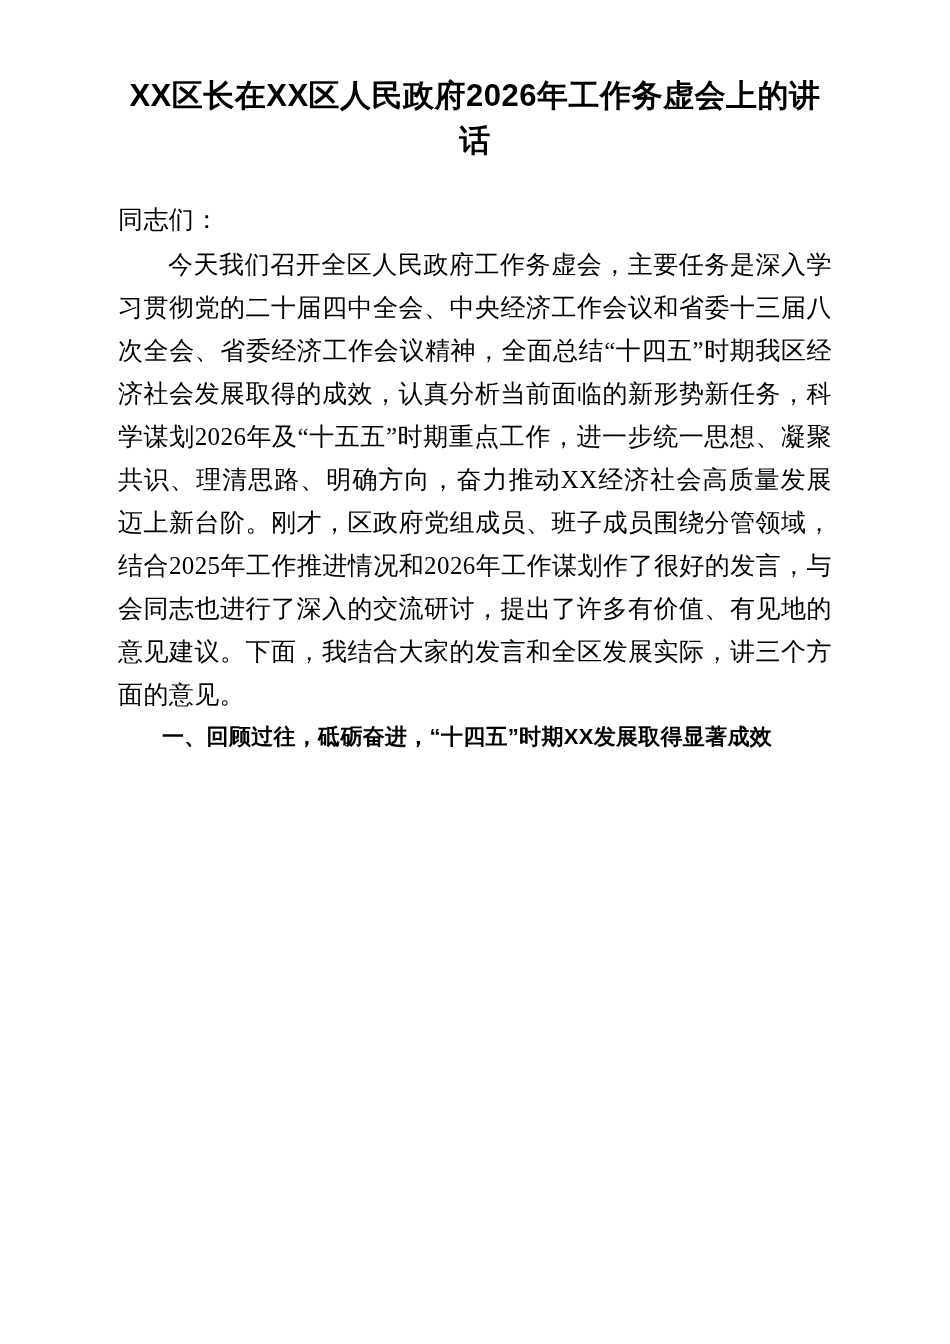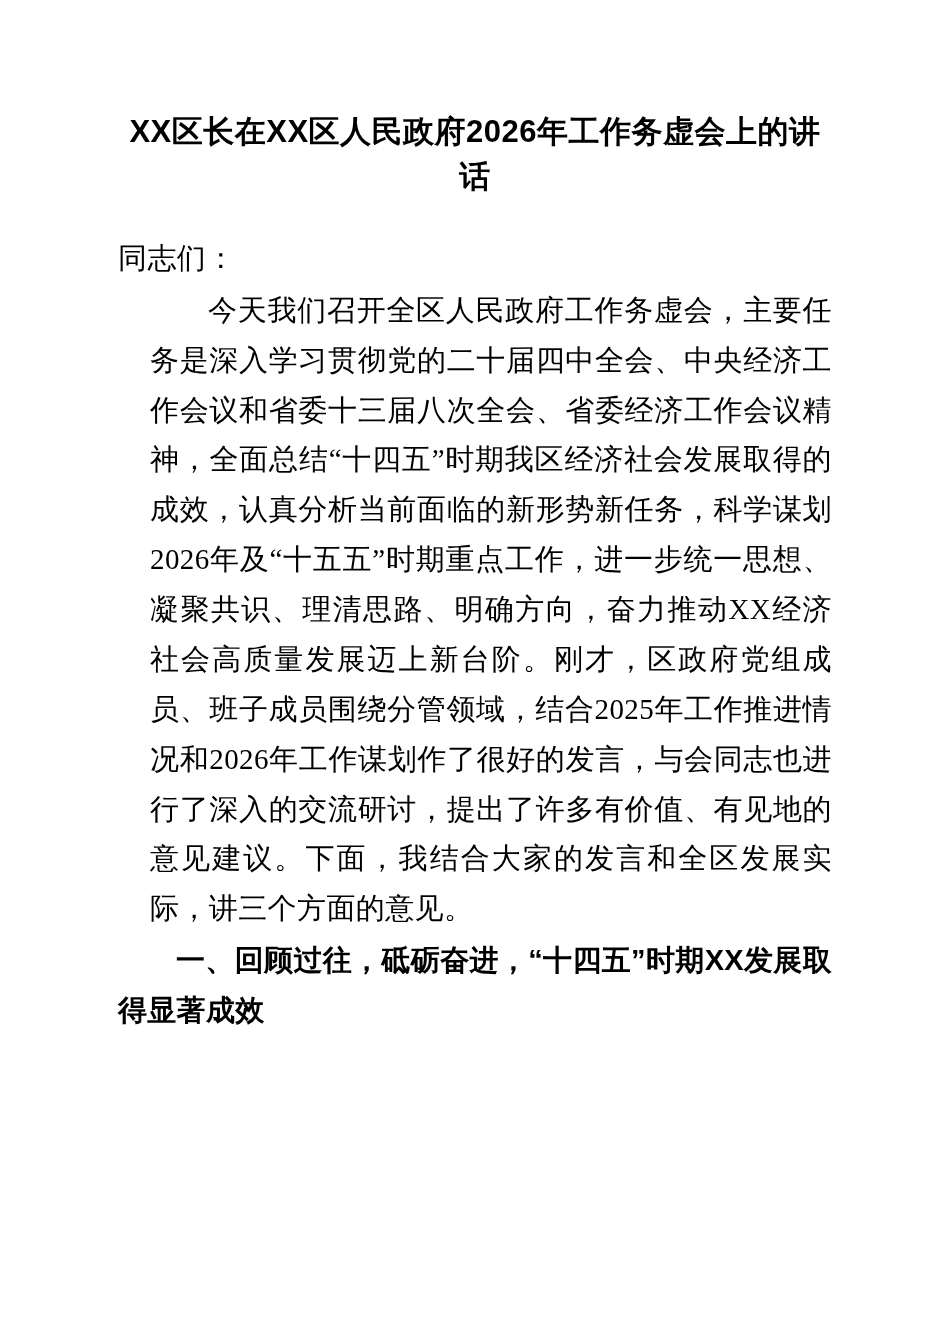--- a/index.html
+++ b/index.html
@@ -11,55 +11,54 @@
     width: 950px;
     height: 1344px;
     font-family: "Liberation Serif", "DejaVu Serif", serif;
     color: #000000;
     overflow: hidden;
   }
   .page {
     box-sizing: border-box;
     width: 950px;
     height: 1344px;
-    padding: 110px 118px 60px 118px;
+    padding: 74px 118px 60px 118px;
     background: #ffffff;
     position: relative;
   }
   .doc-title {
     font-family: "Liberation Sans", "DejaVu Sans", sans-serif;
     font-weight: bold;
     font-size: 31px;
     line-height: 1.45;
     text-align: center;
     letter-spacing: 0.5px;
     margin: 0 0 34px 0;
     color: #000000;
   }
   .para {
-    font-size: 29px;
+    font-size: 25px;
     line-height: 1.72;
     text-align: justify;
     text-justify: inter-ideograph;
     margin: 0 0 2px 0;
     letter-spacing: 0.4px;
     color: #000000;
   }
   .para.indent {
     text-indent: 2em;
-    margin-left: 32px;
   }
   .para.noindent {
     text-indent: 0;
   }
   .para.heading {
     font-family: "Liberation Sans", "DejaVu Sans", sans-serif;
     font-weight: bold;
     text-indent: 2em;
-    font-size: 29px;
+    font-size: 22px;
     letter-spacing: 0.3px;
   }
 </style>
 </head>
 <body>
 
 <div class="page">
 
   <h1 class="doc-title">XX区长在XX区人民政府2026年工作务虚会上的讲话</h1>
 

